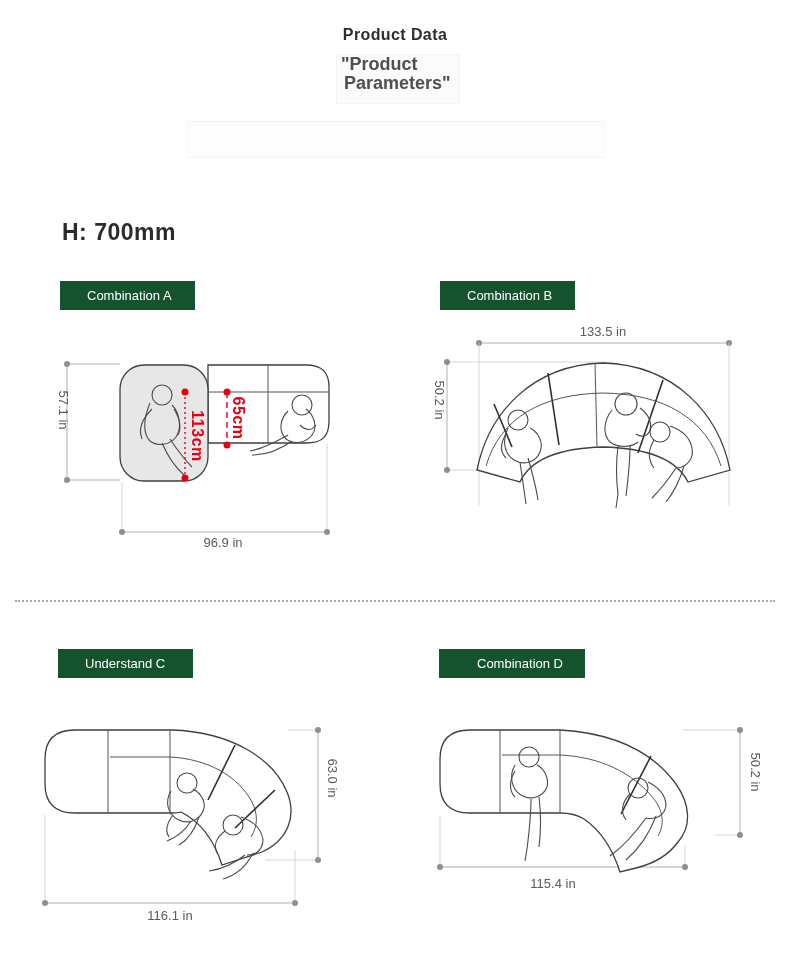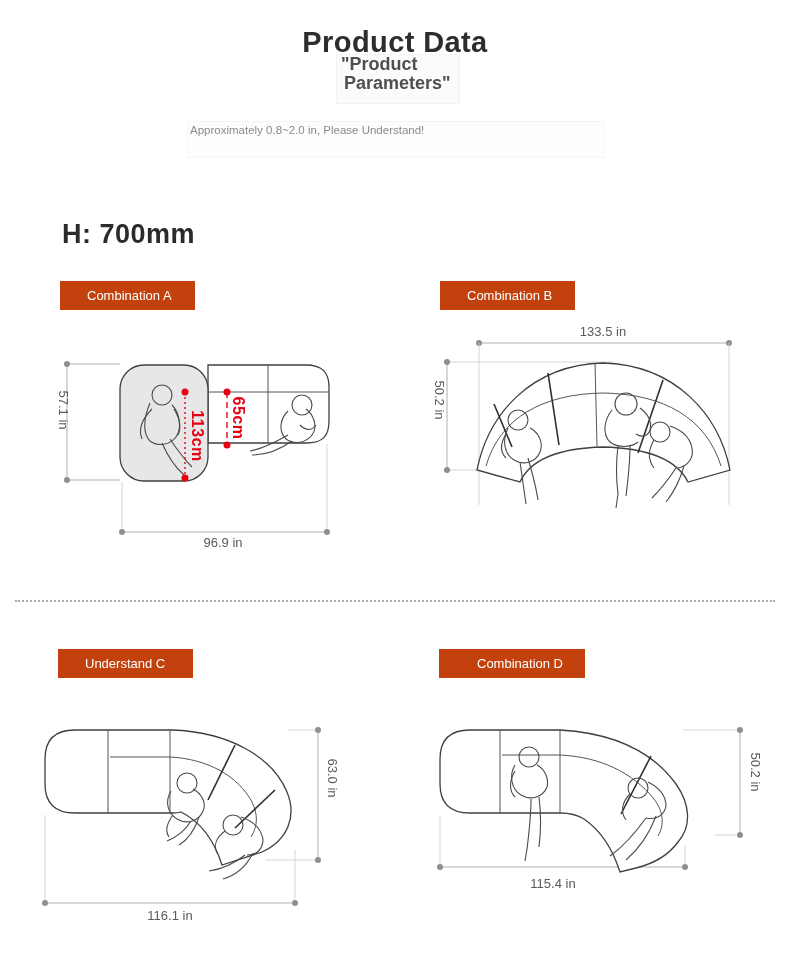--- a/index.html
+++ b/index.html
@@ -5,33 +5,33 @@
   html,body{margin:0;padding:0;}
   body{
     width:790px;height:968px;position:relative;background:#ffffff;
     font-family:"Liberation Sans",sans-serif;overflow:hidden;
   }
   .abs{position:absolute;}
 
   
   .page-title{
     left:0;top:26px;width:790px;text-align:center;
-    font-size:29px;font-weight:700;color:#2d2d2d;letter-spacing:.4px;
+    font-size:16px;font-weight:700;color:#2d2d2d;letter-spacing:.4px;
   }
   .subtitle-backdrop{left:336px;top:54px;width:122px;height:48px;background:#fbfbfb;border:1px solid #f3f3f3;}
   .subtitle{left:341px;top:55px;font-size:18px;font-weight:600;color:#4f4f4f;line-height:19px;white-space:nowrap;}
   .subtitle .l2{padding-left:3px;}
   .disclaimer-backdrop{left:187px;top:121px;width:416px;height:35px;background:#fdfdfd;border:1px solid #f5f5f5;}
   .disclaimer{left:190px;top:123px;font-size:11.5px;color:#8a8a8a;line-height:14.5px;white-space:nowrap;}
 
-  .height-spec{left:62px;top:219px;font-size:27px;font-weight:600;color:#2b2b2b;letter-spacing:.5px;}
+  .height-spec{left:62px;top:219px;font-size:23px;font-weight:600;color:#2b2b2b;letter-spacing:.5px;}
 
   
   .combo-box{
-    width:108px;height:29px;background:#c2410c;
+    width:108px;height:29px;background:#14532d;
     color:#ffffff;font-size:13px;line-height:29px;
     padding-left:27px;white-space:nowrap;overflow:visible;
   }
 
   
   .dim-label{
     font-size:13px;color:#5a5a5a;white-space:nowrap;
     transform:translate(-50%,-50%);
   }
   .dim-label.vert{transform:translate(-50%,-50%) rotate(90deg);}
@@ -62,21 +62,20 @@
 <div class="abs page-title">Product Data</div>
 
 <div class="abs subtitle-backdrop"></div>
 <div class="abs subtitle">
   <div class="l1">"Product</div>
   <div class="l2">Parameters"</div>
 </div>
 
 <div class="abs disclaimer-backdrop"></div>
 <div class="abs disclaimer">
-  <div>Approximately 0.8~2.0 in, Please Understand!</div>
 </div>
 
 <div class="abs height-spec">H: 700mm</div>
 
 <div class="abs combo-box" style="left:60px;top:281px;">Combination A</div>
 <div class="abs combo-box" style="left:440px;top:281px;">Combination B</div>
 <div class="abs combo-box" style="left:58px;top:649px;">Understand C</div>
 <div class="abs combo-box" style="left:439px;top:649px;padding-left:38px;">Combination D</div>
 
 <div class="abs" style="left:40px;top:340px;width:320px;height:230px;">

